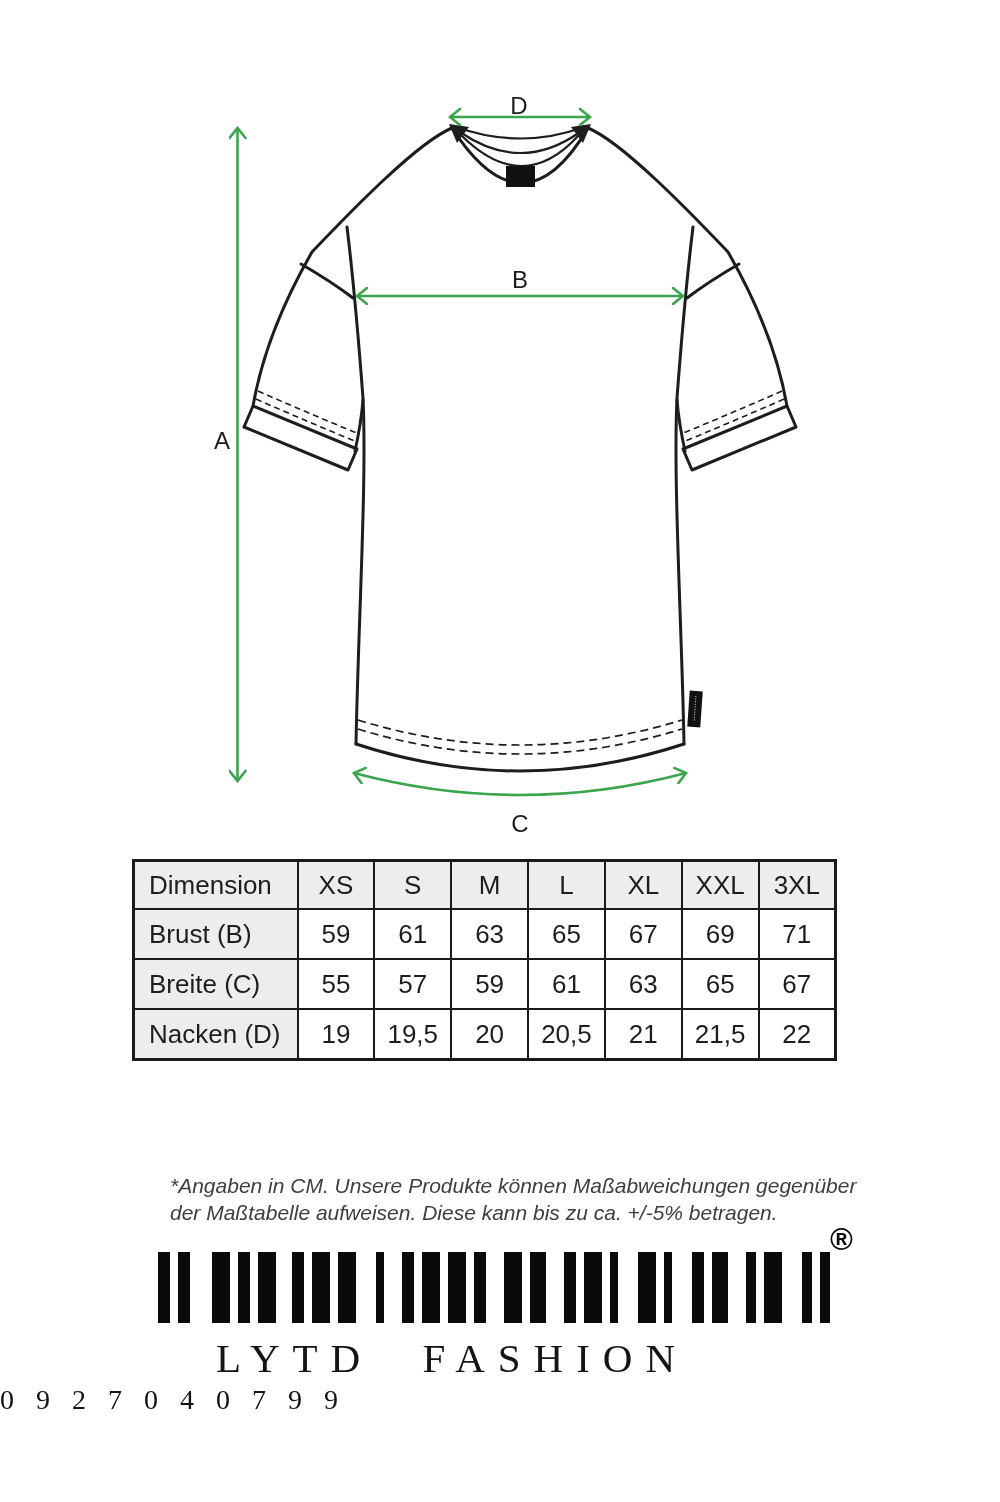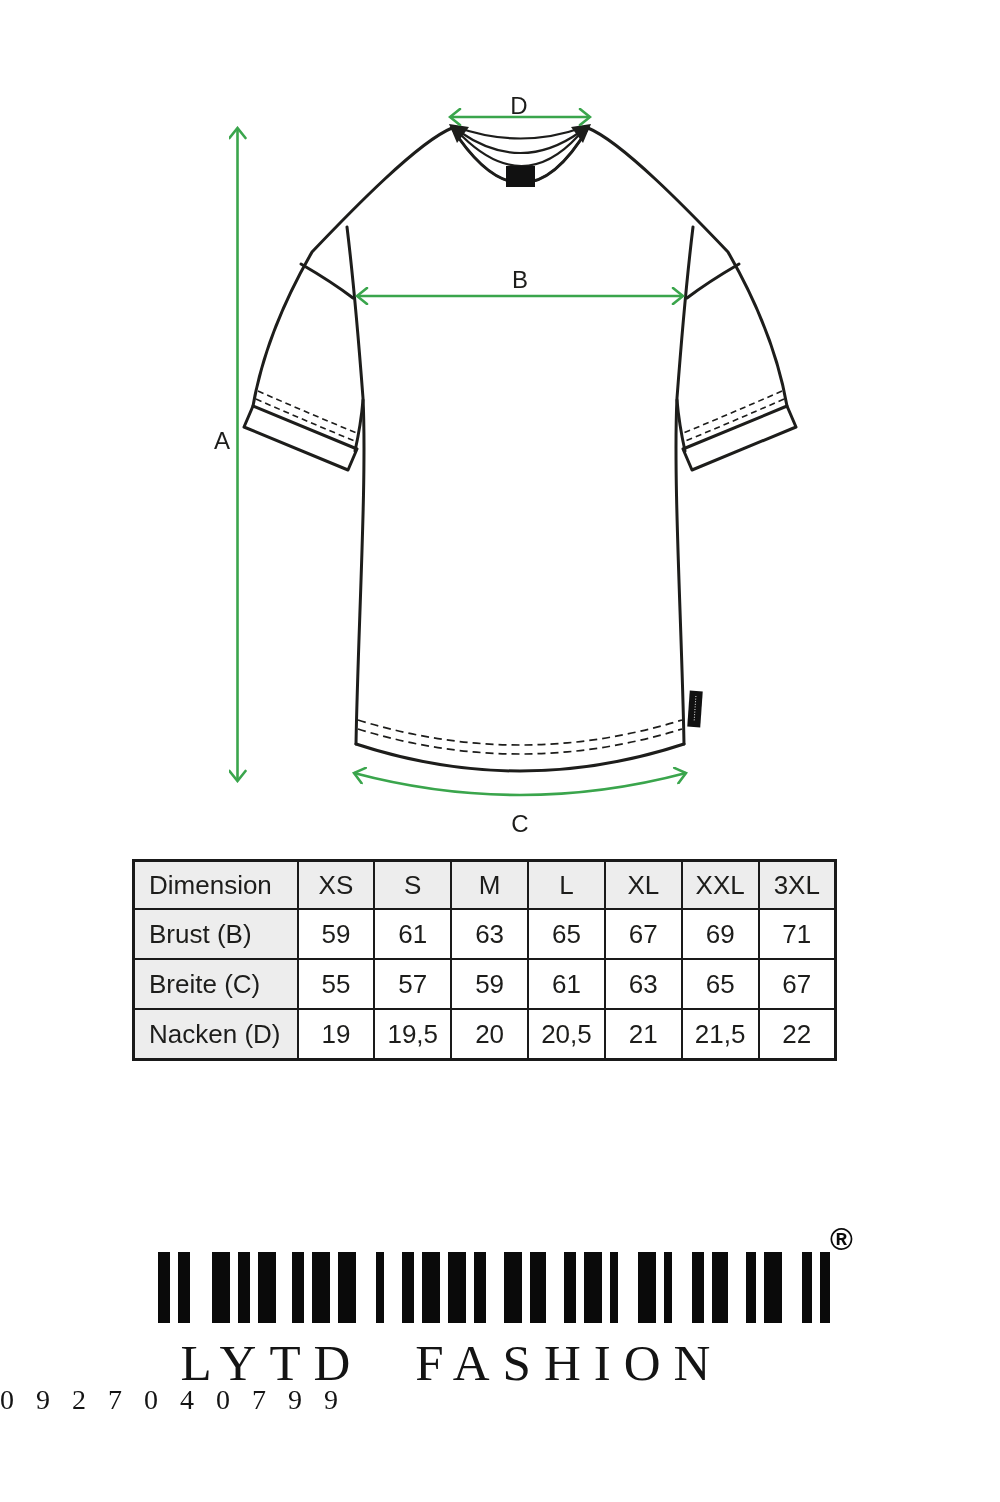--- a/index.html
+++ b/index.html
@@ -26,21 +26,21 @@
   
   .note{position:absolute;left:170px;top:1172px;font-style:italic;font-size:21px;
         line-height:27px;color:#3e3e3e;}
 
   
   .barcode{position:absolute;left:158px;top:1252px;height:71px;display:flex;align-items:stretch;}
   .bar{background:#0a0a0a;height:100%;}
   .reg{position:absolute;left:830px;top:1222px;font-size:31px;font-weight:700;color:#0a0a0a;
        font-family:"Liberation Sans",sans-serif;}
   .brand-name{position:absolute;left:0;top:1334px;width:904px;text-align:center;
-       font-family:"Liberation Serif",serif;font-size:51px;font-weight:400;
+       font-family:"Liberation Serif",serif;font-size:41px;font-weight:400;
        letter-spacing:13px;word-spacing:26px;color:#141414;white-space:nowrap;}
   .brand-number{position:absolute;left:0;top:1384px;width:1000px;text-align:left;
        font-family:"Liberation Serif",serif;font-size:28px;letter-spacing:22px;color:#141414;}
 </style>
 </head>
 <body>
 
 <div class="page">
 
   <div>
@@ -164,20 +164,24 @@
           <td>19,5</td>
           <td>20</td>
           <td>20,5</td>
           <td>21</td>
           <td>21,5</td>
           <td>22</td>
         </tr>
       </tbody>
   </table>
 
+  <div class="note">
+    <div>*Angaben in CM. Unsere Produkte können Maßabweichungen gegenüber</div>
+    <div>der Maßtabelle aufweisen. Diese kann bis zu ca. +/-5% betragen.</div>
+  </div>
 
   <div class="barcode">
       <div class="bar" style="width: 12px; margin-right: 8px;"></div>
       <div class="bar" style="width: 12px; margin-right: 22px;"></div>
       <div class="bar" style="width: 18px; margin-right: 8px;"></div>
       <div class="bar" style="width: 12px; margin-right: 8px;"></div>
       <div class="bar" style="width: 18px; margin-right: 16px;"></div>
       <div class="bar" style="width: 12px; margin-right: 8px;"></div>
       <div class="bar" style="width: 18px; margin-right: 8px;"></div>
       <div class="bar" style="width: 18px; margin-right: 20px;"></div>

